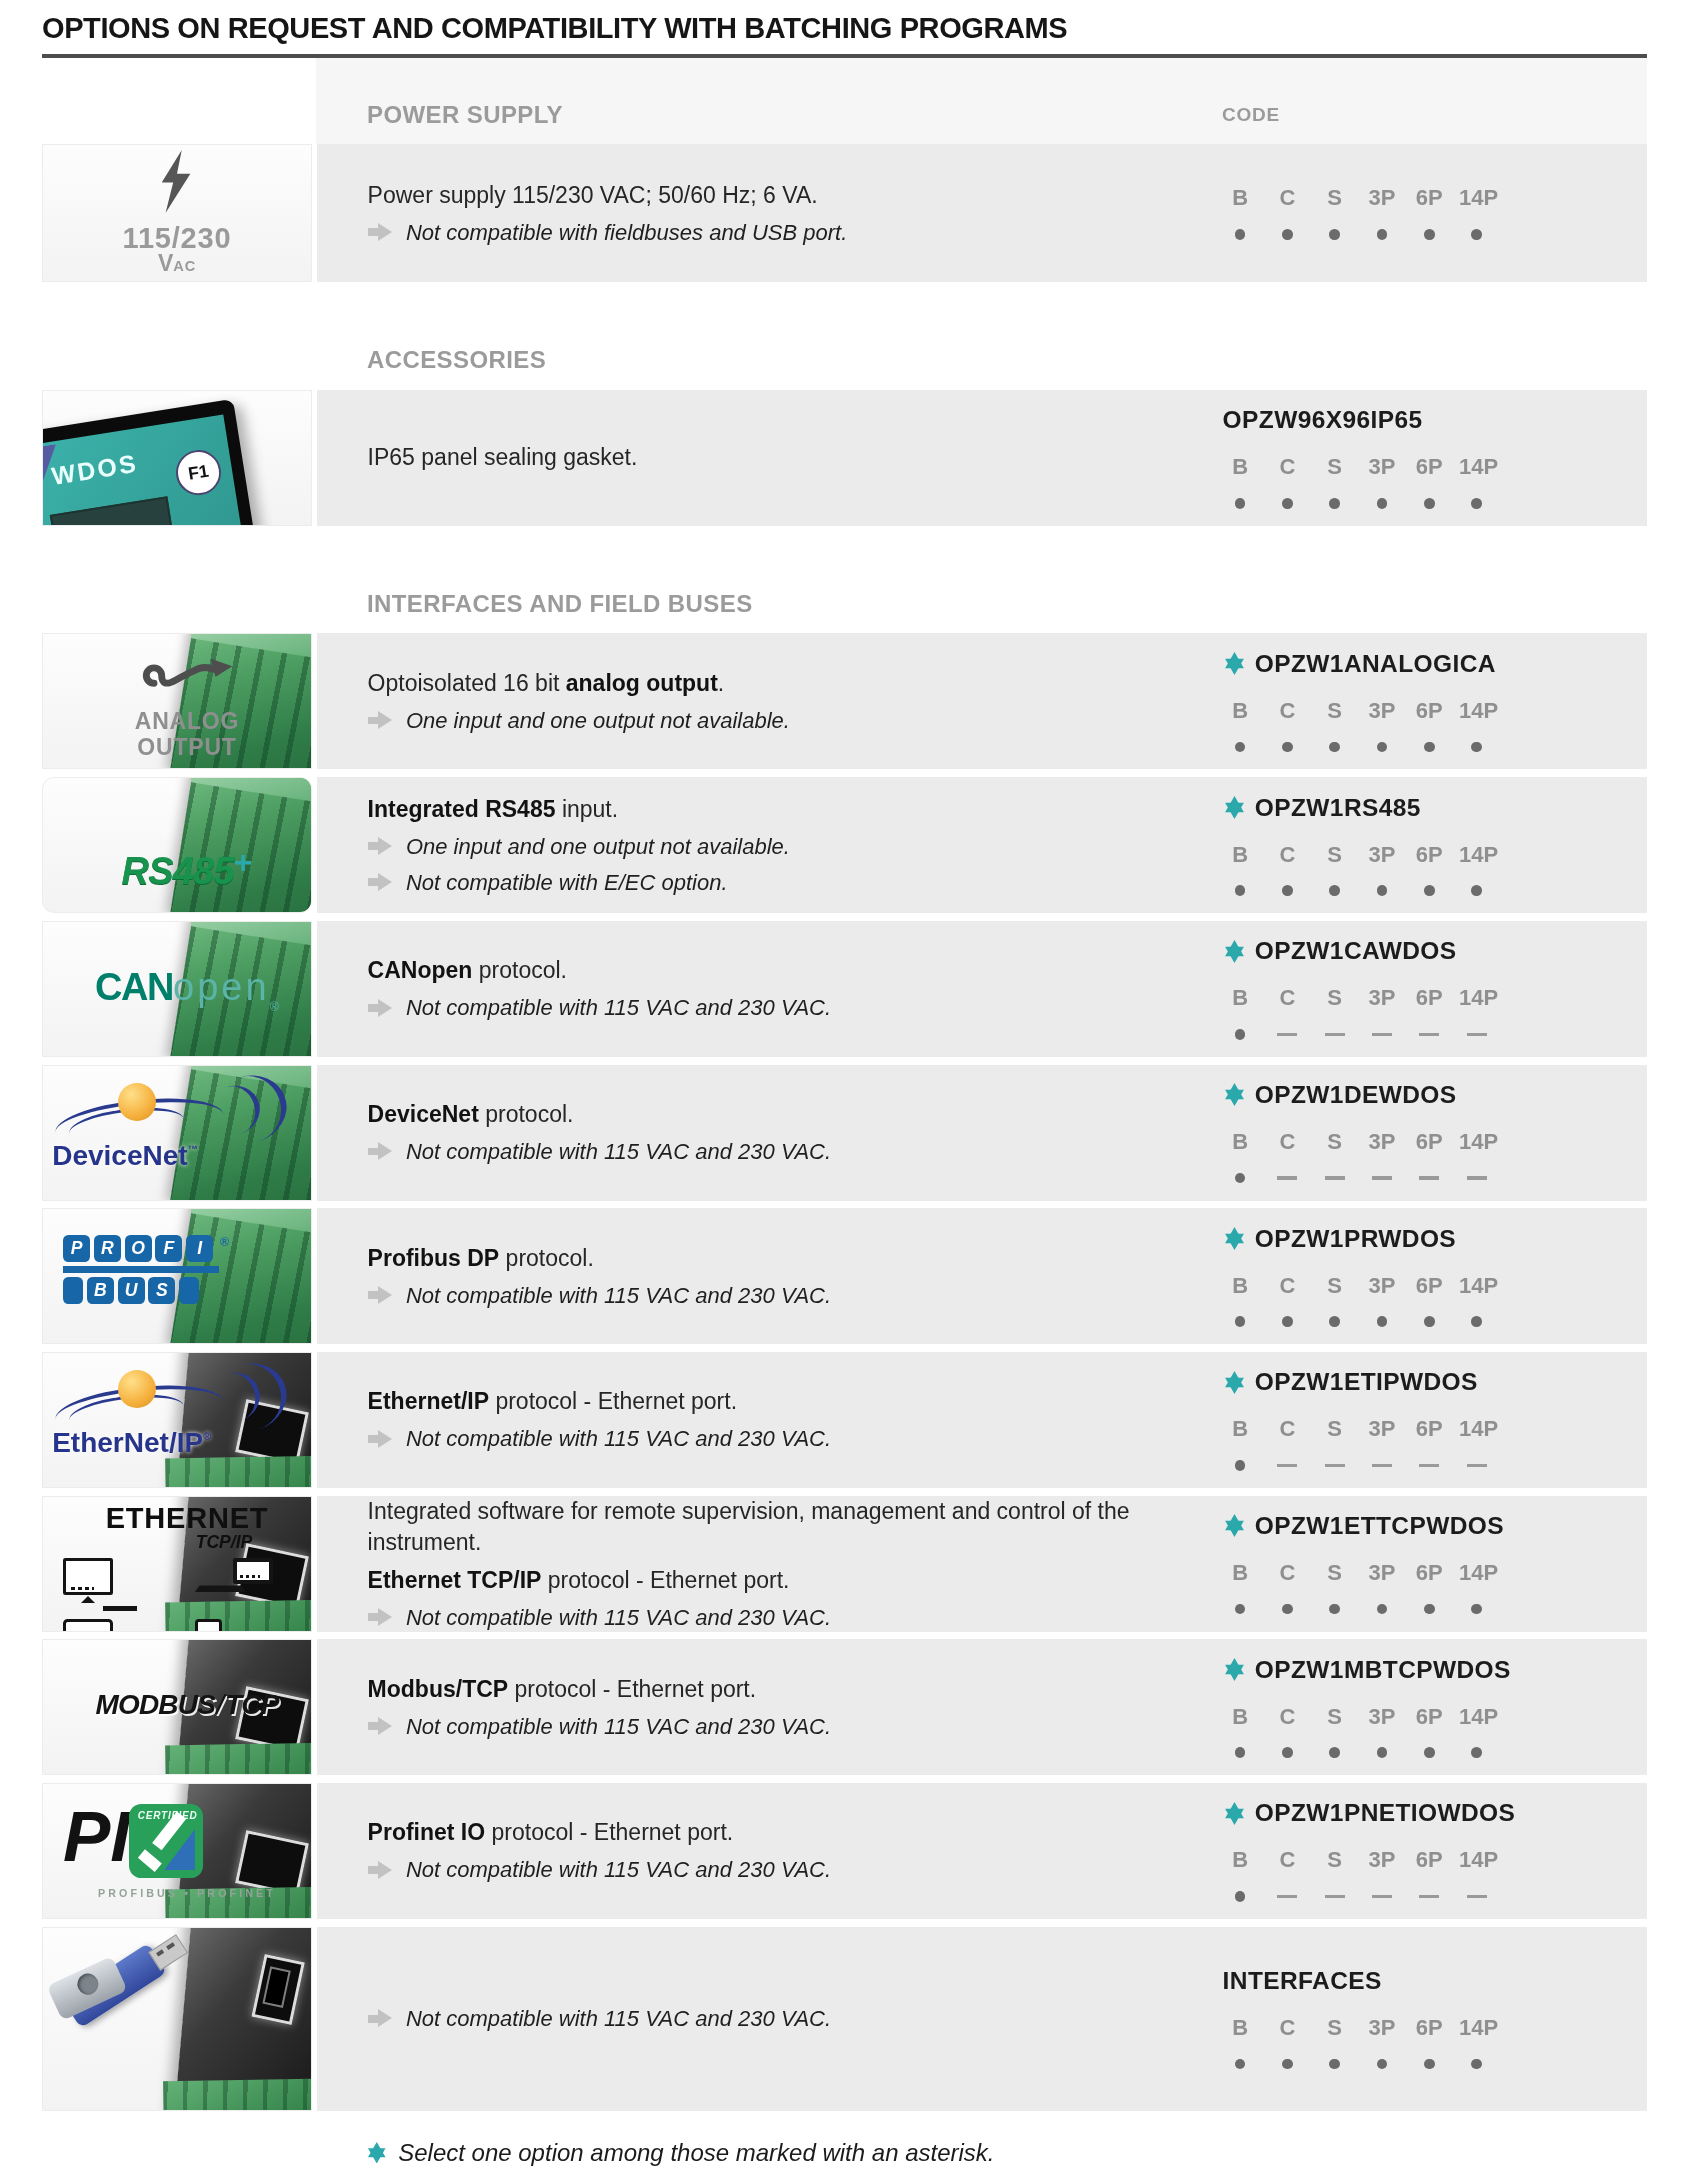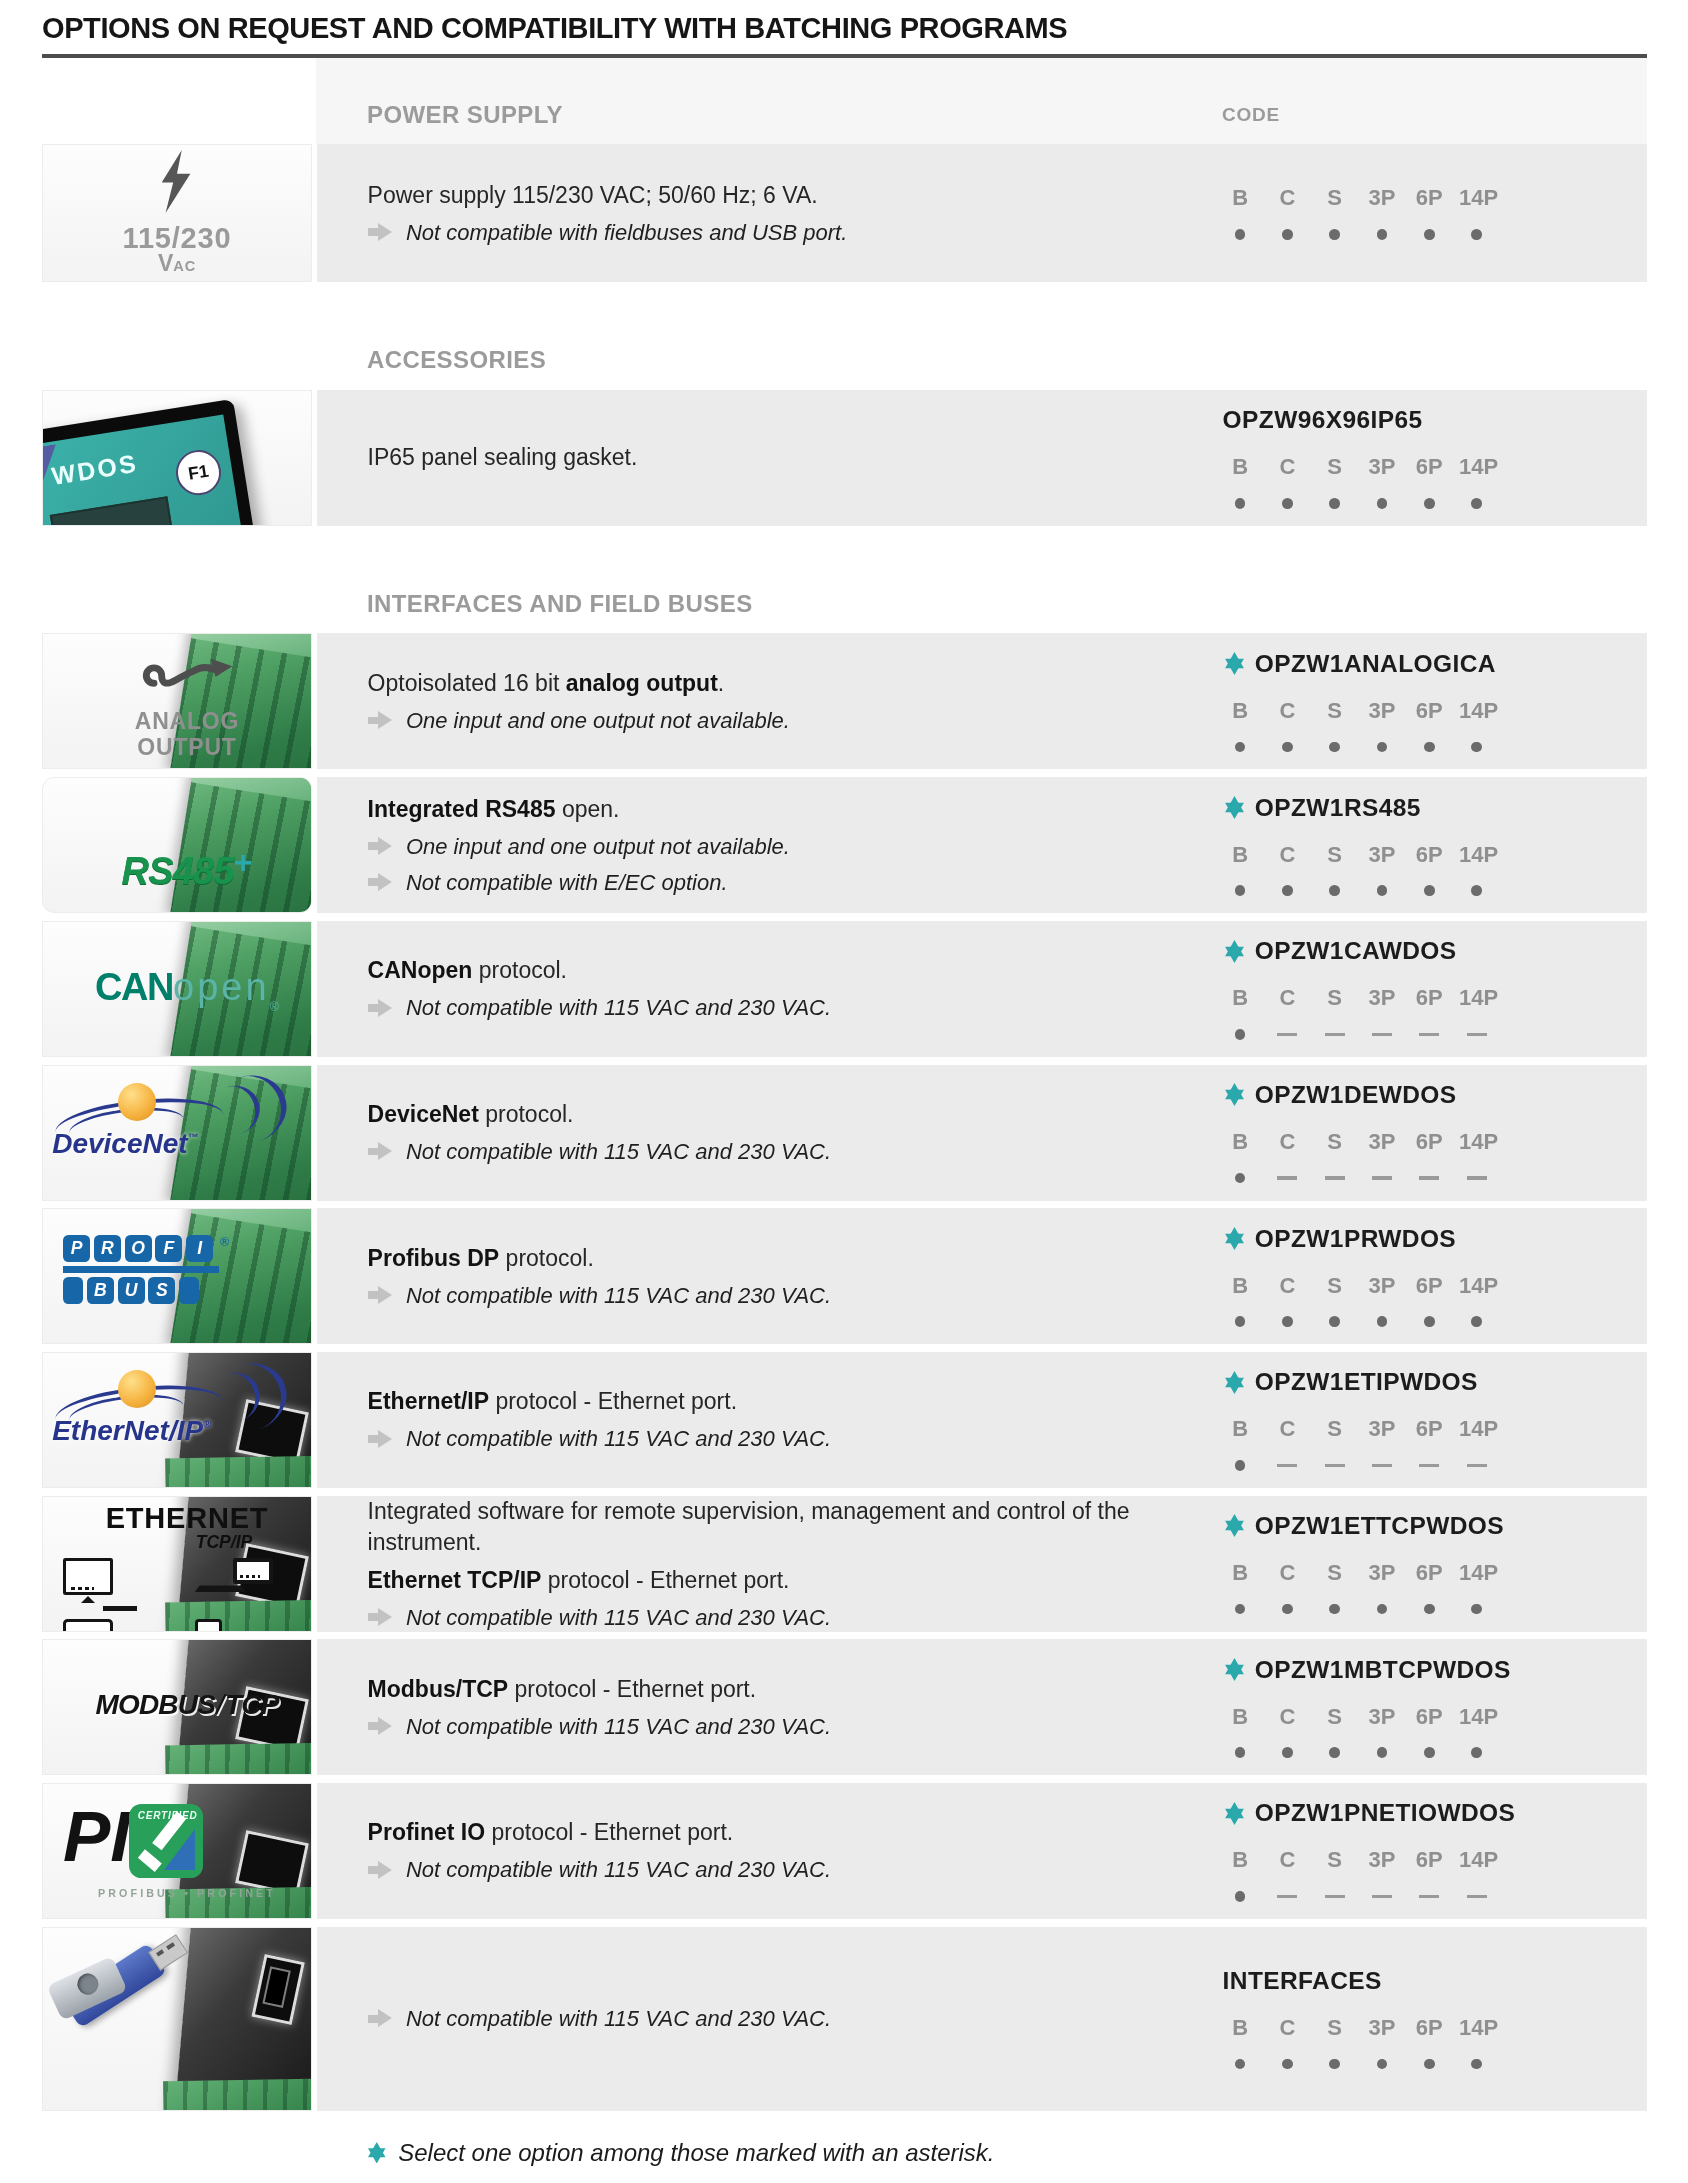--- a/index.html
+++ b/index.html
@@ -123,22 +123,22 @@
 
   
   .sw{position:relative;height:100%;}
   .sw-ball{position:absolute;left:75px;top:17px;width:38px;height:38px;border-radius:50%;
     background:radial-gradient(circle at 35% 30%,#ffe08a,#f5b03c 60%,#d98f1f);z-index:3;}
   .sw-arc{position:absolute;border-radius:50%;}
   .sw-a1{left:12.3px;top:34px;width:169px;height:43px;border-top:4.6px solid #2a3b8f;transform:rotate(-6deg);}
   .sw-a2{left:26px;top:43px;width:115px;height:31px;border-top:3.8px solid #2a3b8f;transform:rotate(-7deg);}
   .sw-a3{left:163px;top:20px;width:49px;height:49px;border-right:5.4px solid #2a3b8f;transform:rotate(-18deg);}
   .sw-a4{left:167px;top:10.7px;width:71px;height:67px;border-right:6.1px solid #2a3b8f;transform:rotate(-18deg);}
-  .sw-label{position:absolute;left:9.2px;top:62px;font-size:28px;font-weight:bold;
-    font-style:italic;color:#27348b;text-shadow:0 0 4.6px #fff;white-space:nowrap;}
+  .sw-label{position:absolute;left:9.2px;top:74px;font-size:28px;font-weight:bold;
+    color:#27348b;text-shadow:0 0 4.6px #fff;white-space:nowrap;}
   .sw-mark{font-size:10.7px;vertical-align:12.3px;}
 
   
   .pf{display:flex;flex-direction:column;align-items:flex-start;}
   .pf-row{display:flex;gap:3.8px;}
   .pf-cell{width:27px;height:27px;background:#1666a8;color:#fff;font-weight:bold;
     font-style:italic;font-size:17.6px;display:flex;align-items:center;justify-content:center;
     border-radius:5.4px;}
   .pf-cell.blank{width:20px;}
   .pf-bar{height:7px;background:#1666a8;margin:3.8px 0;align-self:stretch;}
@@ -386,21 +386,21 @@
             </div>
           </div>
         </div>
         <div class="row" style="height: 136px;">
           <div class="tile" style="height: 100%; border-radius: 12px;">
             <div class="tile-pad logo" style="padding-top: 66px;"><span class="rs-label">RS485</span><span class="rs-plus">+</span></div>
             <div class="photo-green"></div>
           </div>
           <div class="content">
             <div class="desc">
-              <div class="desc-line"><b>Integrated RS485</b><span> open.</span></div>
+              <div class="desc-line"><b>Integrated RS485</b><span> input.</span></div>
               <div class="note-line">
                 <span class="arrow"></span>
                 <span class="note-text">One input and one output not available.</span>
               </div>
               <div class="note-line">
                 <span class="arrow"></span>
                 <span class="note-text">Not compatible with E/EC option.</span>
               </div>
             </div>
             <div class="codecell">

